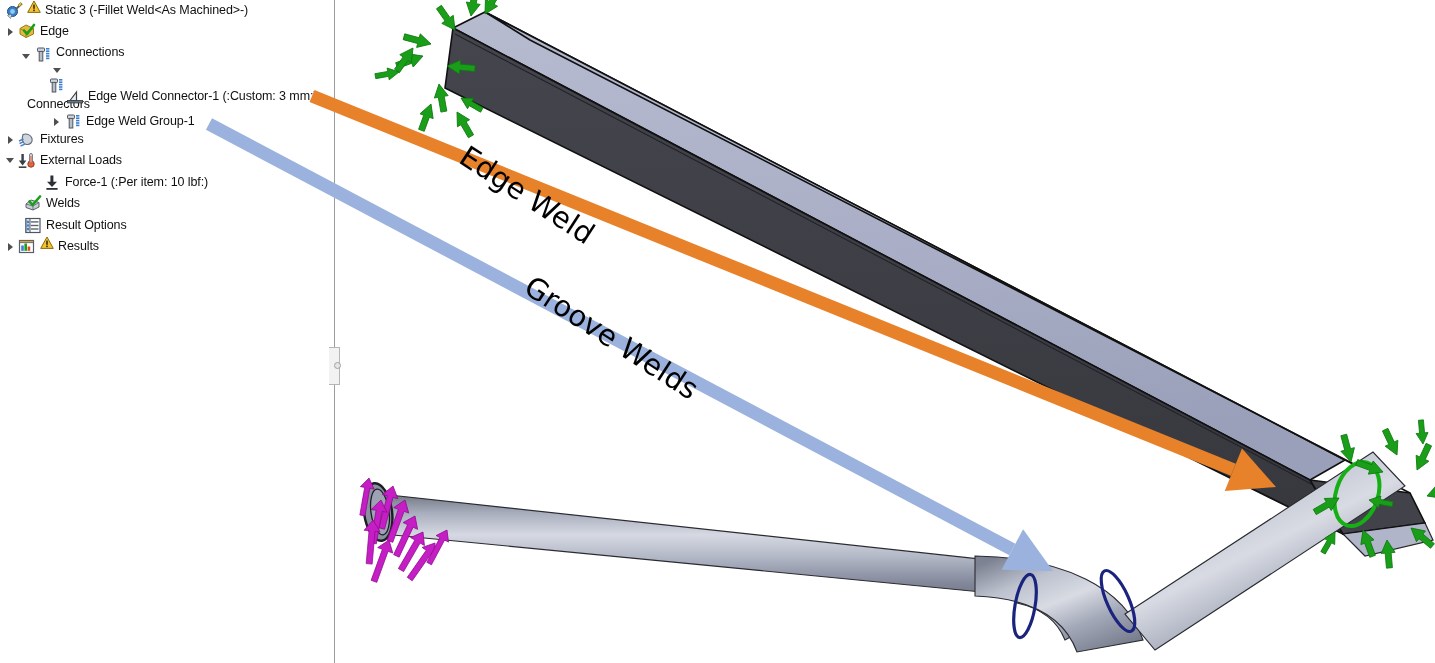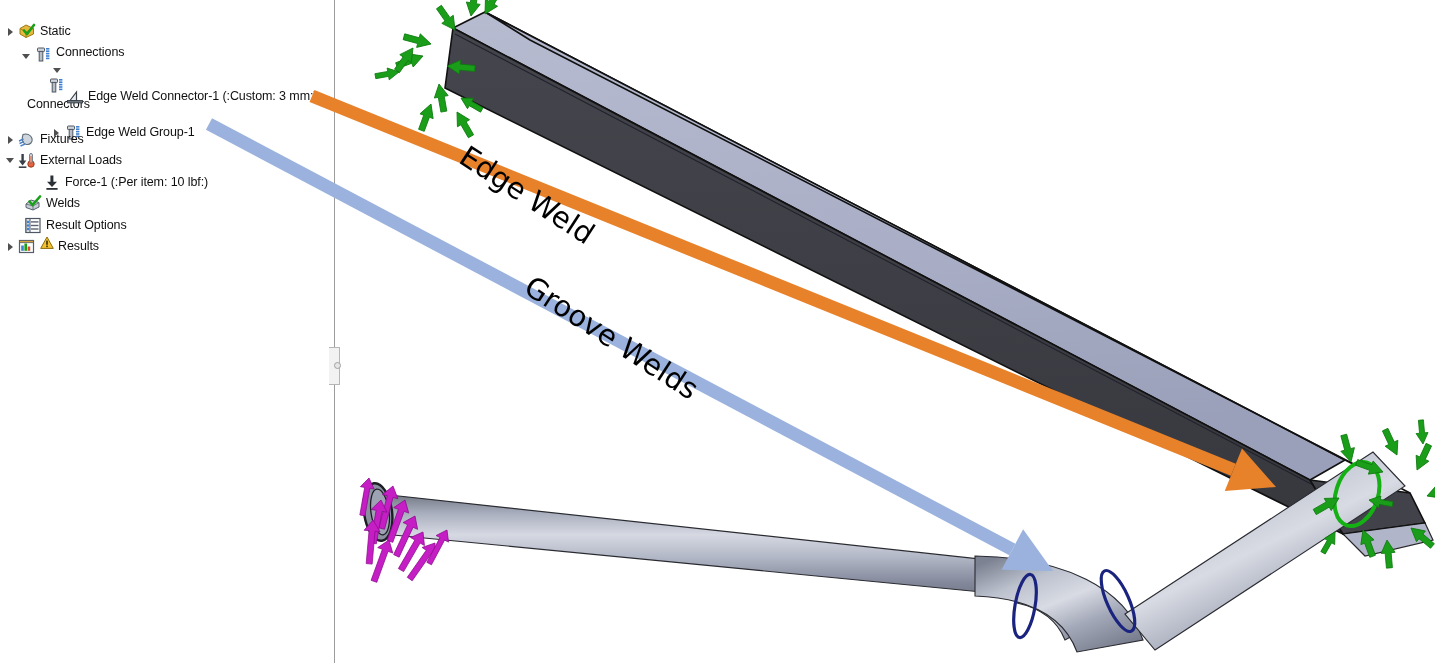--- a/index.html
+++ b/index.html
@@ -316,32 +316,51 @@
         </g>
         <g transform="translate(112,530) rotate(208)">
           <polygon points="0,0 -7,-10 -2.6,-10 -2.6,-38 2.6,-38 2.6,-10 7,-10"></polygon>
         </g>
       </g>
     </svg>
   </div>
 
   <div id="tree-panel">
 
+    <div class="tree-row" style="left:6px; top:0px;">
+      <span class="ico">
+        <svg width="17" height="17" viewBox="0 0 17 17">
+          <circle cx="6.5" cy="9.5" r="5" fill="#3b7fc4" stroke="#1d4e82" stroke-width="1"></circle>
+          <circle cx="6.5" cy="9.5" r="2.4" fill="#8ecbf0"></circle>
+          <path d="M10 7 L16 1.5" stroke="#5a5a5a" stroke-width="2" fill="none"></path>
+          <path d="M12 3 l2.5 -2.5 1.5 1.5 -2.5 2.5 z" fill="#e0c14a" stroke="#9a7e14" stroke-width="0.7"></path>
+          <path d="M1.5 13.5 l3 -1 1 1 -1 3 z" fill="#d0d6de" stroke="#707c88" stroke-width="0.7"></path>
+        </svg>
+      </span>
+      <span class="warn-badge">
+        <svg width="14" height="14" viewBox="0 0 14 14">
+          <polygon points="7,1 13.3,12.4 0.7,12.4" fill="#f2c231" stroke="#8a6a0b" stroke-width="1"></polygon>
+          <rect x="6.2" y="4.6" width="1.6" height="4.2" fill="#3a2c00"></rect>
+          <rect x="6.2" y="9.6" width="1.6" height="1.6" fill="#3a2c00"></rect>
+        </svg>
+      </span>
+      <span class="tree-label">Static 3 (-Fillet Weld&lt;As Machined&gt;-)</span>
+    </div>
 
     <div class="tree-row" style="left:4px; top:21px;">
       <span class="twisty collapsed"></span>
       <span class="ico">
         <svg width="18" height="17" viewBox="0 0 18 17">
           <path d="M2 5.5 L8 2 L15.5 5.5 L15.5 11 L8 14.5 L2 11 Z" fill="#e8b83e" stroke="#9a7a11" stroke-width="1"></path>
           <path d="M2 5.5 L8 9 L15.5 5.5" fill="none" stroke="#9a7a11" stroke-width="0.9"></path>
           <path d="M8 9 L8 14.5" fill="none" stroke="#9a7a11" stroke-width="0.9"></path>
           <path d="M6 7.5 L9 11 L16 2" stroke="#18a018" stroke-width="2.6" fill="none" stroke-linecap="round" stroke-linejoin="round"></path>
         </svg>
       </span>
-      <span class="tree-label">Static</span>
+      <span class="tree-label">Edge</span>
     </div>
 
     <div class="tree-row" style="left:20px; top:42px;align-items:flex-end;">
       <span class="twisty expanded"></span>
       <span class="ico">
         <svg width="18" height="17" viewBox="0 0 18 17">
           <rect x="3.5" y="2" width="7" height="3.6" rx="0.8" fill="#cfd4da" stroke="#4e5762" stroke-width="1"></rect>
           <rect x="5.2" y="5.4" width="3.6" height="9.6" fill="#b9bec6" stroke="#4e5762" stroke-width="1"></rect>
           <g fill="#3d7fd0">
             <rect x="12" y="2" width="3.4" height="1.6"></rect>
@@ -376,21 +395,21 @@
     <div class="tree-row" style="left:66px; top:86px;">
       <span class="ico">
         <svg width="18" height="17" viewBox="0 0 18 17">
           <path d="M4 12.5 L10.5 4 L10.5 12.5 Z" fill="#e9ecef" stroke="#3a4047" stroke-width="1.2"></path>
           <rect x="1.5" y="12.5" width="15" height="2.4" fill="#6d7681" stroke="#3a4047" stroke-width="0.9"></rect>
         </svg>
       </span>
       <span class="tree-label">Edge Weld Connector-1 (:Custom: 3 mm:)</span>
     </div>
 
-    <div class="tree-row" style="left:50px; top:122px;">
+    <div class="tree-row" style="left:50px; top:111px;">
       <span class="twisty collapsed"></span>
       <span class="ico">
         <svg width="18" height="17" viewBox="0 0 18 17">
           <rect x="3.5" y="2" width="7" height="3.6" rx="0.8" fill="#cfd4da" stroke="#4e5762" stroke-width="1"></rect>
           <rect x="5.2" y="5.4" width="3.6" height="9.6" fill="#b9bec6" stroke="#4e5762" stroke-width="1"></rect>
           <g fill="#3d7fd0">
             <rect x="12" y="2" width="3.4" height="1.6"></rect>
             <rect x="12" y="4.4" width="3.4" height="1.6"></rect>
             <rect x="12" y="6.8" width="3.4" height="1.6"></rect>
             <rect x="12" y="9.2" width="3.4" height="1.6"></rect>

